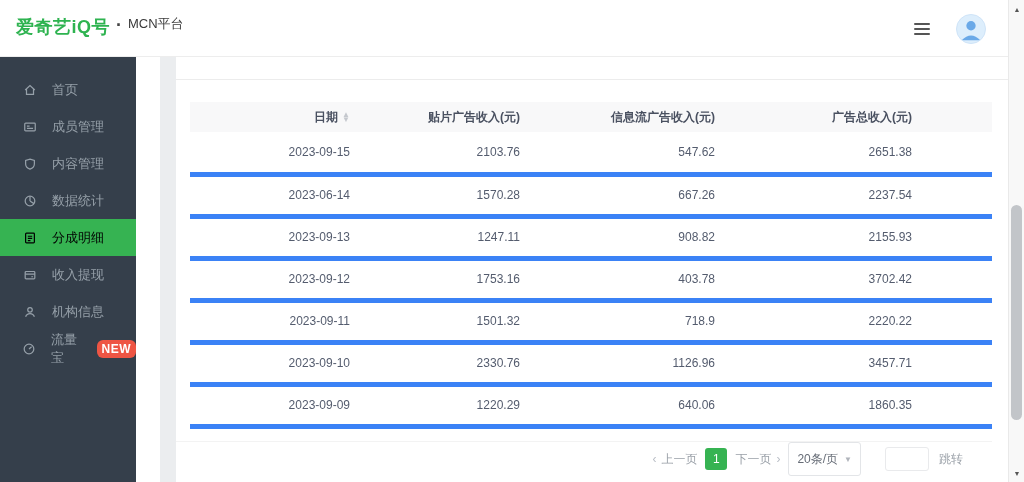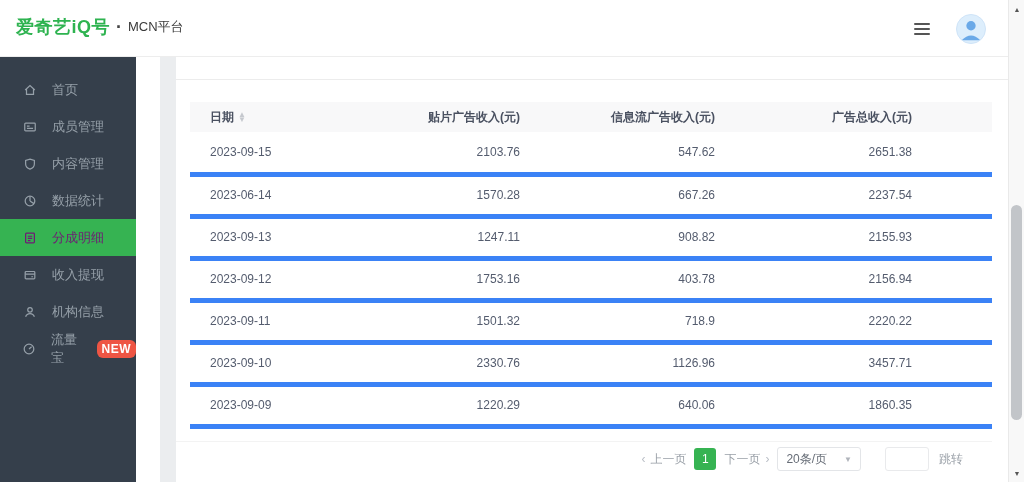--- a/index.html
+++ b/index.html
@@ -2,66 +2,66 @@
 <html><head>
 <meta charset="utf-8">
 <style>
   * { margin:0; padding:0; box-sizing:border-box; }
   html,body { width:1024px; height:482px; overflow:hidden;
     font-family:"Liberation Sans","DejaVu Sans",sans-serif; background:#fff; }
 
   
   .topbar { position:absolute; left:0; top:0; width:1008px; height:57px;
     background:#fff; border-bottom:1px solid #ededed; z-index:5; }
-  .logo { position:absolute; left:16px; top:15px; font-size:18px; display:flex; align-items:center; }
+  .logo { position:absolute; left:16px; top:15px; font-size:18px; display:flex; }
   .logo-brand { color:#2eb350; font-weight:bold; letter-spacing:0.5px; }
   .logo-divider { color:#444; margin:0 6px; font-weight:bold; }
   .logo-product { color:#3a3a3a; font-size:13px; }
   .topbar-right { position:absolute; right:22px; top:0; height:57px; display:flex; align-items:center; gap:26px; }
   .hamburger { width:16px; height:12px; display:flex; flex-direction:column; justify-content:space-between; cursor:pointer; }
   .hamburger span { display:block; height:2px; background:#555; border-radius:1px; }
   .avatar { width:30px; height:30px; border-radius:50%; background:#ddeefc; border:1px solid #cfe4f8;
     display:flex; align-items:center; justify-content:center; overflow:hidden; cursor:pointer; }
 
   
   .sidebar { position:absolute; left:0; top:57px; width:136px; bottom:0; background:#353f4b; padding-top:14px; }
   .side-item { height:37px; display:flex; align-items:center; padding-left:22px; gap:15px;
     color:#96a0a9; font-size:13px; cursor:pointer; }
   .side-item .icn { width:15px; height:15px; display:flex; align-items:center; justify-content:center; }
   .side-item svg { width:14px; height:14px; stroke:currentColor; fill:none; stroke-width:1.4; }
-  .side-item.active { background:#36b352; color:#701a75; }
+  .side-item.active { background:#36b352; color:#000000; }
   .badge-new { background:#ee5544; color:#fff; font-size:12px; font-weight:bold;
     padding:2px 5px; border-radius:6px; margin-left:2px; letter-spacing:0.5px; }
 
   
   .gutter { position:absolute; left:160px; top:57px; width:16px; bottom:0; background:#ebedef; }
   .main { position:absolute; left:176px; top:57px; right:16px; bottom:0; background:#fff; }
   .sub-toolbar { height:23px; border-bottom:1px solid #ececec; }
 
   
   .tbl-wrap { margin:22px 10px 0 14px; }
   table { border-collapse:collapse; table-layout:fixed; width:802px; font-size:12px; }
   col.c1{width:160px;} col.c2{width:170px;} col.c3{width:195px;} col.c4{width:277px;}
   thead th { background:#f8f8f9; color:#495060; font-weight:bold; height:30px; white-space:nowrap; }
-  th.left, td.left { text-align:left; padding-left:20px;margin-top:18px; }
+  th.left, td.left { text-align:right; padding-left:20px;margin-top:18px; }
   th.right, td.right { text-align:right; }
   th:last-child, td:last-child { padding-right:80px; }
   tbody td { height:42px; color:#545c6e; border-bottom:5px solid #3b82f6; }
   .sorter { display:inline-flex; flex-direction:column; vertical-align:middle; margin-left:4px; line-height:0; }
   .sorter i { font-style:normal; font-size:8px; color:#c5c8ce; line-height:5px; }
 
   
   .pager { position:absolute; right:45px; bottom:6px; height:34px; display:flex; align-items:center;
     gap:8px; font-size:12px; color:#8a9099; }
   .pg-btn { display:flex; align-items:center; gap:5px; cursor:pointer; color:#9aa0a8; }
   .pg-arrow { font-size:12px; color:#b9bec6; }
   .pg-num { min-width:22px; height:22px; background:#36b352; color:#fff; border-radius:3px;
     display:flex; align-items:center; justify-content:center; font-size:12px; cursor:pointer; }
-  .pg-size { border:1px solid #e3e5e8; border-radius:3px; height:24px; padding:4px 8px;
-    display:flex; align-items:center; gap:17px; color:#666c76; cursor:pointer; background:#fff; }
+  .pg-size { border:1px solid #e3e5e8; border-radius:3px; height:34px; padding:4px 8px;
+    display:flex; align-items:center; gap:6px; color:#666c76; cursor:pointer; background:#fff; }
   .pg-size .caret { font-size:8px; color:#b0b4bb; }
   .pg-jump-input { width:44px; height:24px; border:1px solid #e9eaec; border-radius:3px;
     margin-left:16px; padding:0 4px; font-size:12px; color:#555; outline:none; }
   .pg-jump-label { color:#9aa0a8; margin-left:2px; }
   .pager-line { position:absolute; left:0; right:16px; bottom:40px; border-top:1px solid #f3f3f3; }
 
   
   .scrollbar { position:absolute; right:0; top:0; width:16px; height:482px; background:#f8f8f8;
     border-left:1px solid #e9e9e9; z-index:9; }
   .sb-arrow { position:absolute; left:0; width:16px; height:14px; display:flex; align-items:center;
@@ -208,21 +208,21 @@
           <tr>
             <td class="left">2023-09-13</td>
             <td class="right">1247.11</td>
             <td class="right">908.82</td>
             <td class="right">2155.93</td>
           </tr>
           <tr>
             <td class="left">2023-09-12</td>
             <td class="right">1753.16</td>
             <td class="right">403.78</td>
-            <td class="right">2156.94</td>
+            <td class="right">3702.42</td>
           </tr>
           <tr>
             <td class="left">2023-09-11</td>
             <td class="right">1501.32</td>
             <td class="right">718.9</td>
             <td class="right">2220.22</td>
           </tr>
           <tr>
             <td class="left">2023-09-10</td>
             <td class="right">2330.76</td>

